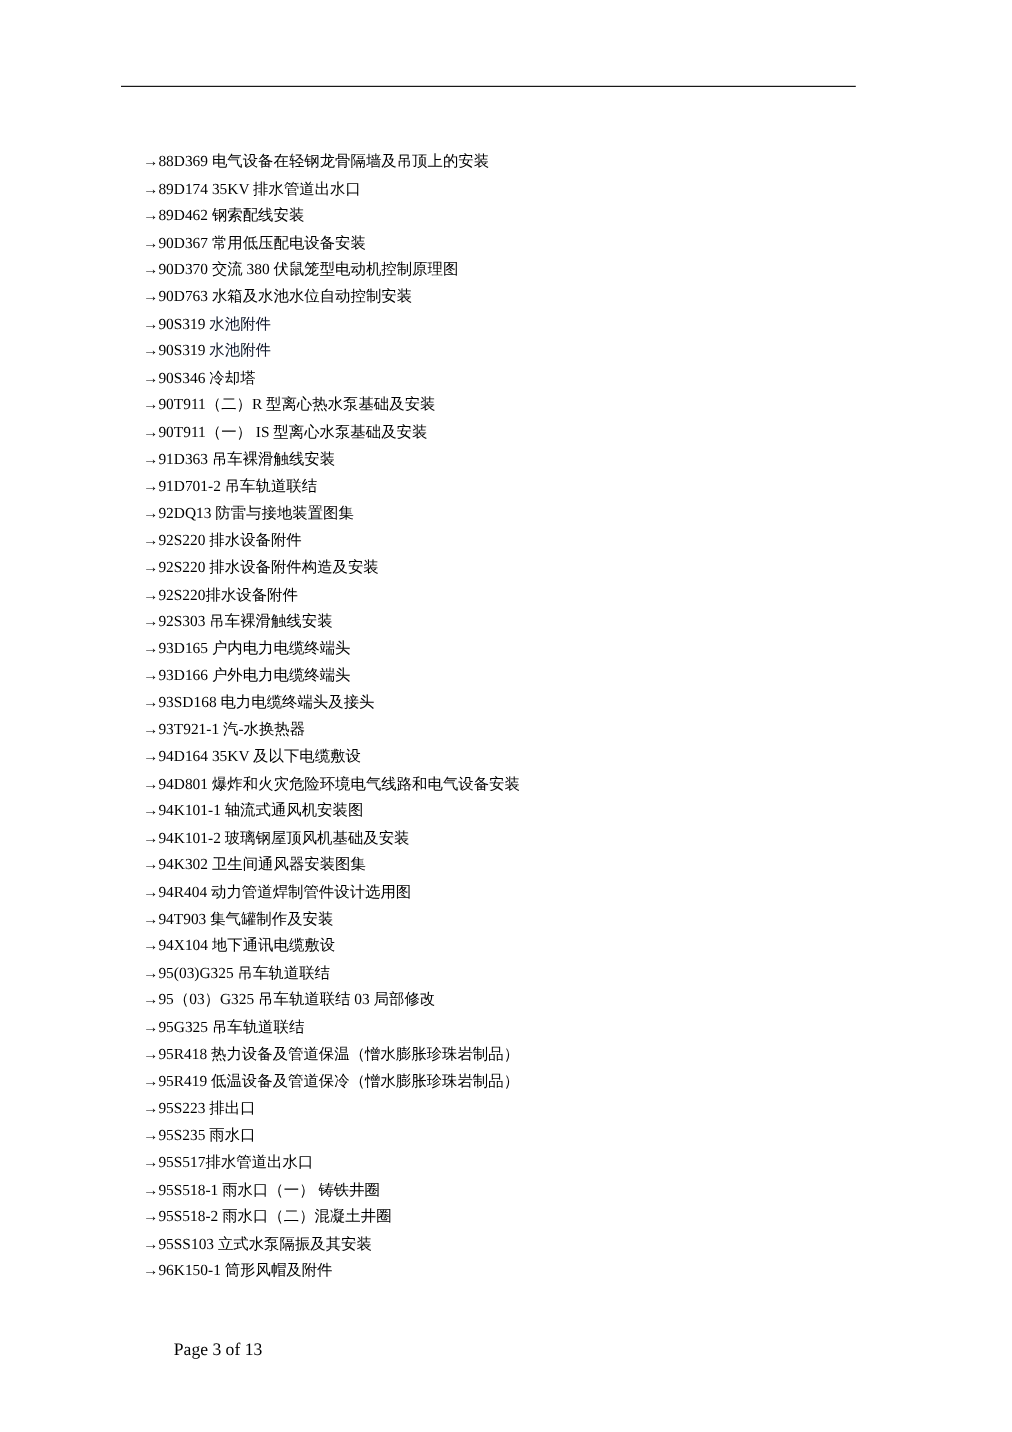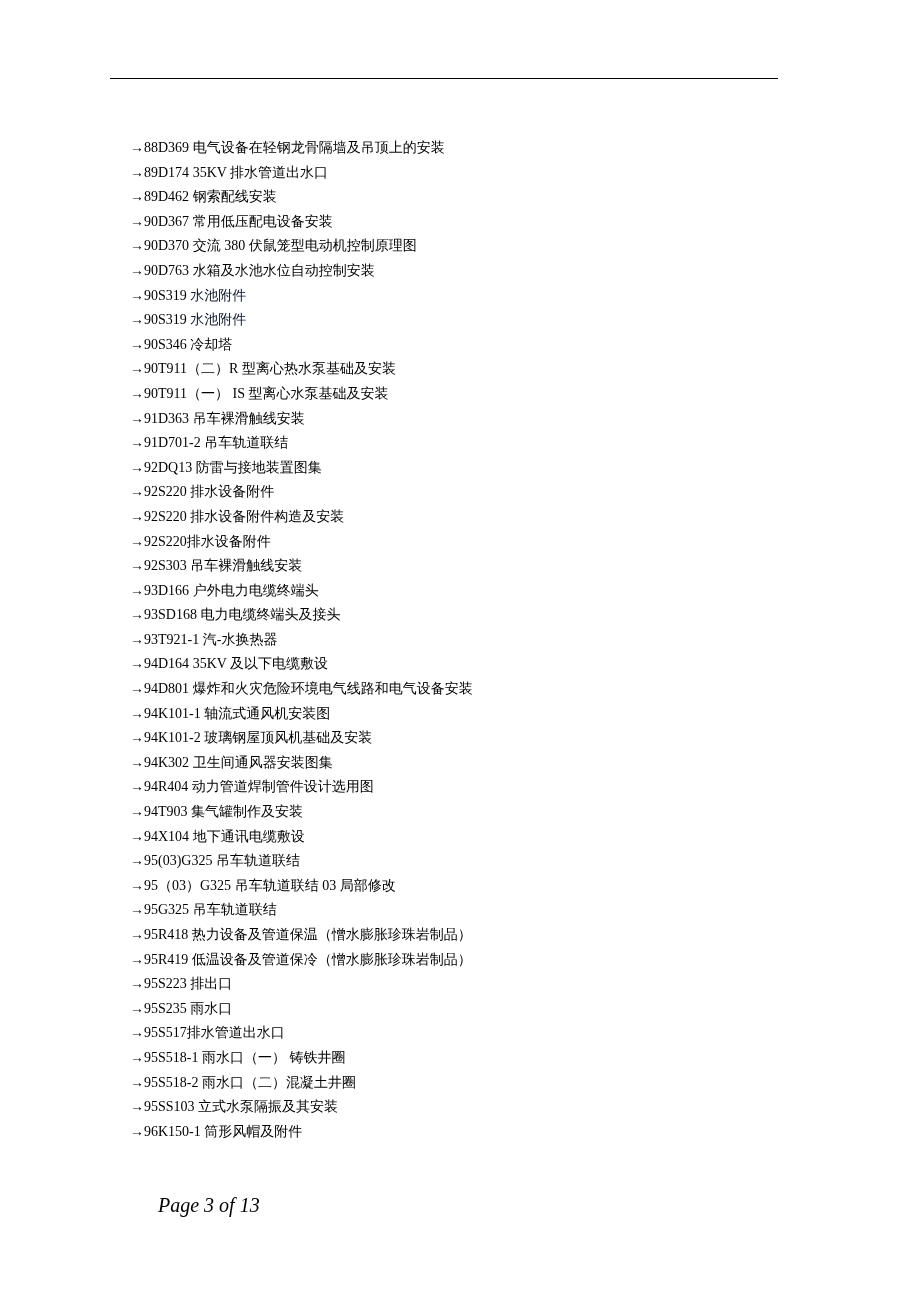--- a/index.html
+++ b/index.html
@@ -33,23 +33,22 @@
     color: #000;
     white-space: nowrap;
   }
   .item .hl {
     color: #0f172a;
   }
   .footer {
     margin-top: 50px;
     margin-left: 158px;
     font-family: "Times New Roman", Times, serif;
-    font-size: 20px;
+    font-size: 16px;
     color: #000;
-    font-style: italic;
   }
 </style>
 </head>
 <body>
 
 <div class="page">
   <div class="rule"></div>
   <div class="content" id="content">
       <div class="item"><span>→</span><span>88D369</span><span> </span><span>电气设备在轻钢龙骨隔墙及吊顶上的安装</span></div>
       <div class="item"><span>→</span><span>89D174</span><span> </span><span>35KV 排水管道出水口</span></div>
@@ -62,20 +61,21 @@
       <div class="item"><span>→</span><span>90S346</span><span> </span><span>冷却塔</span></div>
       <div class="item"><span>→</span><span>90T911（二）R</span><span> </span><span>型离心热水泵基础及安装</span></div>
       <div class="item"><span>→</span><span>90T911（一）</span><span> </span><span>IS 型离心水泵基础及安装</span></div>
       <div class="item"><span>→</span><span>91D363</span><span> </span><span>吊车裸滑触线安装</span></div>
       <div class="item"><span>→</span><span>91D701-2</span><span> </span><span>吊车轨道联结</span></div>
       <div class="item"><span>→</span><span>92DQ13</span><span> </span><span>防雷与接地装置图集</span></div>
       <div class="item"><span>→</span><span>92S220</span><span> </span><span>排水设备附件</span></div>
       <div class="item"><span>→</span><span>92S220</span><span> </span><span>排水设备附件构造及安装</span></div>
       <div class="item"><span>→</span><span>92S220</span><span></span><span>排水设备附件</span></div>
       <div class="item"><span>→</span><span>92S303</span><span> </span><span>吊车裸滑触线安装</span></div>
+      <div class="item"><span>→</span><span>93D165</span><span> </span><span>户内电力电缆终端头</span></div>
       <div class="item"><span>→</span><span>93D166</span><span> </span><span>户外电力电缆终端头</span></div>
       <div class="item"><span>→</span><span>93SD168</span><span> </span><span>电力电缆终端头及接头</span></div>
       <div class="item"><span>→</span><span>93T921-1</span><span> </span><span>汽-水换热器</span></div>
       <div class="item"><span>→</span><span>94D164</span><span> </span><span>35KV 及以下电缆敷设</span></div>
       <div class="item"><span>→</span><span>94D801</span><span> </span><span>爆炸和火灾危险环境电气线路和电气设备安装</span></div>
       <div class="item"><span>→</span><span>94K101-1</span><span> </span><span>轴流式通风机安装图</span></div>
       <div class="item"><span>→</span><span>94K101-2</span><span> </span><span>玻璃钢屋顶风机基础及安装</span></div>
       <div class="item"><span>→</span><span>94K302</span><span> </span><span>卫生间通风器安装图集</span></div>
       <div class="item"><span>→</span><span>94R404</span><span> </span><span>动力管道焊制管件设计选用图</span></div>
       <div class="item"><span>→</span><span>94T903</span><span> </span><span>集气罐制作及安装</span></div>

